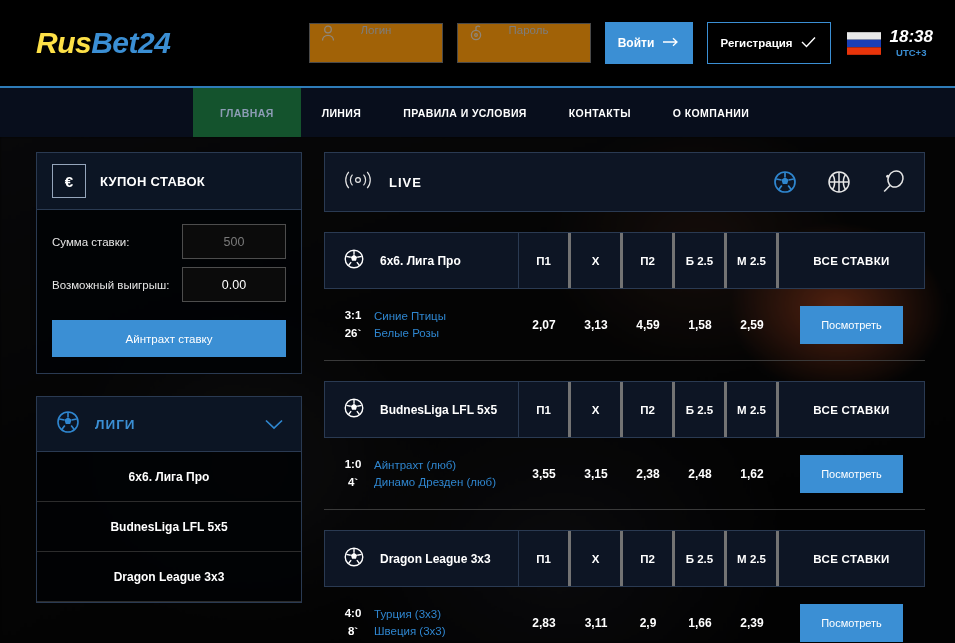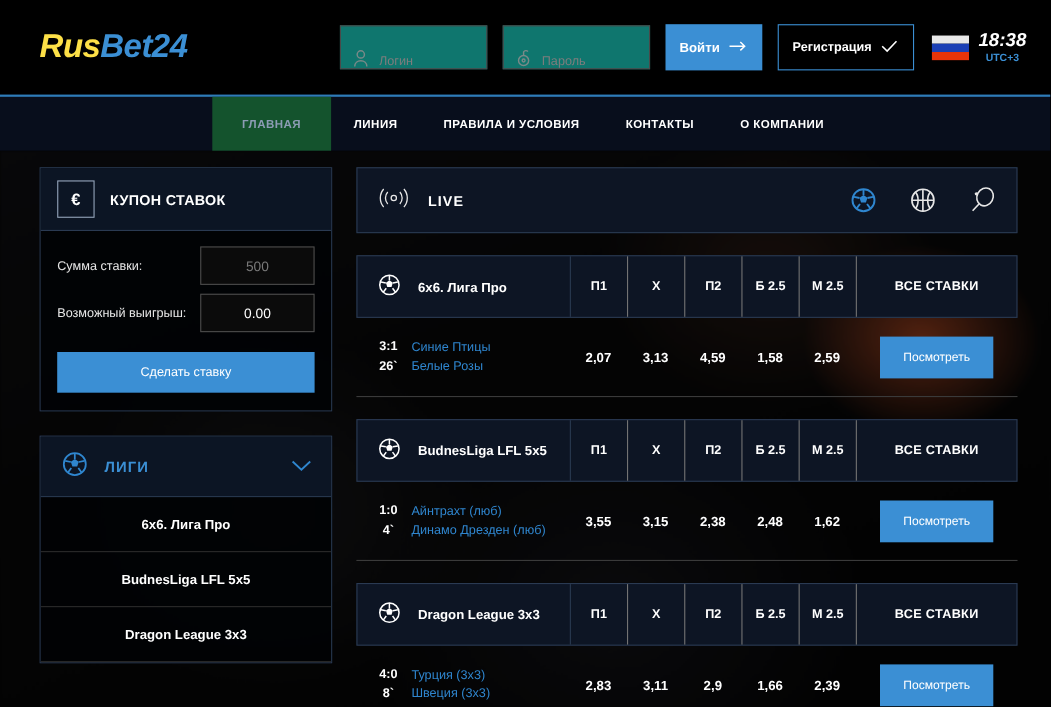--- a/index.html
+++ b/index.html
@@ -18,22 +18,22 @@
   }
   .logo {
     margin-left: 36px; font-size: 30px; font-weight: bold; font-style: italic;
     letter-spacing: -0.5px; white-space: nowrap;
   }
   .logo .rus { color: #fde047; }
   .logo .bet { color: #3b8fd4; }
 
   .auth-area { display: flex; align-items: center; margin-left: auto; margin-right: 14px; }
   .field {
-    width: 134px; height: 40px; border: 1px solid #4a4a4a; background: #0f766e;
-    display: flex; align-items: flex-end; padding: 0 10px; margin-right: 14px;
+    width: 134px; height: 40px; border: 1px solid #4a4a4a; background: #a16207;
+    display: flex; align-items: flex-start; padding: 0 10px; margin-right: 14px; gap: 16px;
   }
   .field .ficon { width: 16px; height: 18px; flex: 0 0 16px; margin-right: 9px; opacity: .85; }
   .field input {
     background: transparent; border: none; outline: none;
     color: #cfcfcf; font-size: 11.5px; font-family: "Liberation Sans", sans-serif;
     width: 100%;
   }
   .field input::placeholder { color: #7d7d7d; }
 
   .btn-login {
@@ -157,21 +157,21 @@
     display: flex; align-items: stretch; height: 57px;
     border: 1px solid #2a3a52; background: #0d1524;
   }
   .mb-league {
     flex: 0 0 194px; display: flex; align-items: center; gap: 14px; padding-left: 17px;
     border-right: 1px solid #2a3a52;
     color: #fff; font-size: 12px; font-weight: bold;
   }
   .mb-col {
     flex: 0 0 52px; display: flex; align-items: center; justify-content: center;
-    border-right: 1px solid #737373; color: #fff; font-size: 11.5px; font-weight: bold;
+    border-right: 3px solid #737373; color: #fff; font-size: 11.5px; font-weight: bold;
   }
   .mb-col.all { flex: 1; border-right: none; font-size: 11.5px; letter-spacing: .3px; }
 
   .mb-row {
     display: flex; align-items: center; min-height: 72px;
     border-bottom: 1px solid #3a3a3a;
   }
   .mr-score {
     flex: 0 0 50px; text-align: center; color: #fff; font-size: 11.5px;
     font-weight: bold; line-height: 1.5; padding-left: 8px;
@@ -300,21 +300,21 @@
                 <input type="text" placeholder="500" style="">
               </div>
             </div>
 
 
             <div class="slip-row">
               <div class="slip-label">Возможный выигрыш:</div>
               <div class="slip-val">0.00</div>
             </div>
 
-            <button class="btn-bet">Сделать ставку</button>
+            <button class="btn-bet">Айнтрахт ставку</button>
           </div>
         </div>
 
         <div class="panel">
           <div class="leagues-head">
             <span>
               <svg width="26" height="26" viewBox="0 0 26 26" fill="none" stroke="#2f86cf" stroke-width="1.6">
                 <circle cx="13" cy="13" r="10"></circle>
                 <path d="M13 8.2l3.6 2.6-1.4 4.3h-4.4l-1.4-4.3z" fill="#2f86cf" stroke="none"></path>
                 <path d="M13 3v5.2M21.7 10l-5.1 1M19.4 20.7l-3.2-4.3M6.6 20.7l3.2-4.3M4.3 10l5.1 1"></path>

